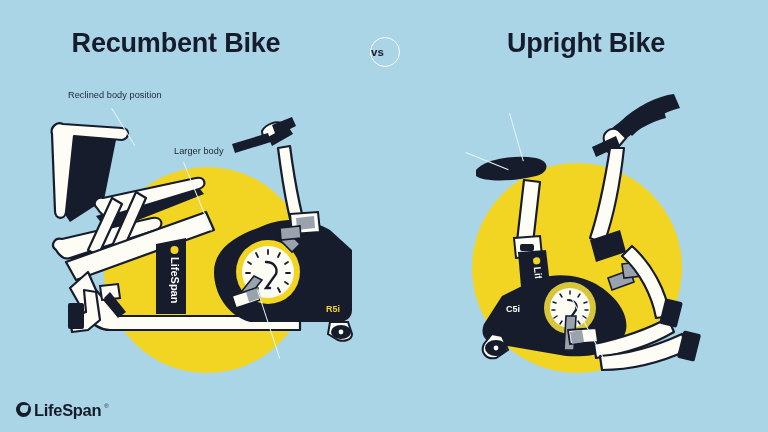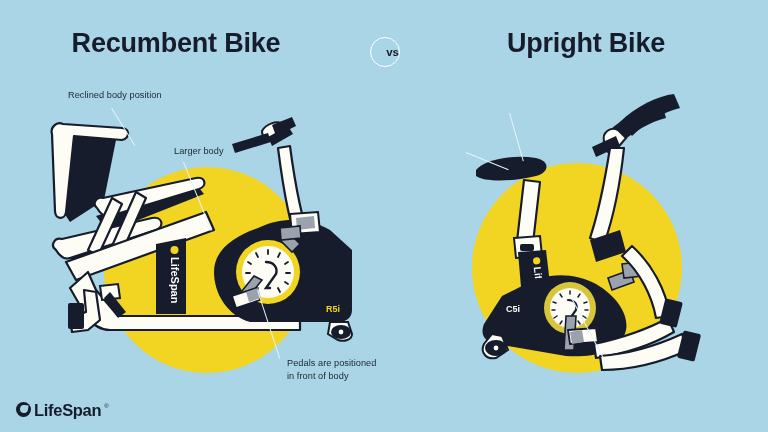--- a/index.html
+++ b/index.html
@@ -46,21 +46,21 @@
     position: absolute;
     left: 370px;
     top: 37px;
     width: 30px;
     height: 30px;
     border-radius: 50%;
     border: 1.5px solid #ffffff;
     box-sizing: border-box;
     display: flex;
     align-items: center;
-    justify-content: flex-end;
+    justify-content: flex-start;
     font-size: 11.5px;
     font-weight: bold;
     color: #161c2b;
     letter-spacing: 0px;
     z-index: 6;
   }
 
   .bike-stage {
     position: absolute;
     left: 0;
@@ -230,22 +230,20 @@
       <ellipse cx="341" cy="332" rx="10" ry="7" fill="#161c2b"></ellipse>
       <circle cx="341" cy="332" r="2.4" fill="#fdfdf6"></circle>
     </svg>
 
     <div class="leader" style="left:112px; top:108px; width:44px; transform: rotate(58deg);"></div>
     <div class="leader" style="left:184px; top:162px; width:74px; transform: rotate(68deg);"></div>
     <div class="leader" style="left:258px; top:290px; width:72px; transform: rotate(72deg);"></div>
 
     <div class="annotation" id="ann-reclined">Reclined body position</div>
     <div class="annotation" id="ann-larger-seat">Larger body</div>
-    <div class="annotation" id="ann-pedals-front">Pedals are positioned
-in front of body</div>
   </div>
 
   <div class="panel" id="panel-right">
 
     <div class="panel-title">Upright Bike</div>
 
     <svg class="bike-stage" viewBox="0 0 384 432">
 
       <circle cx="193" cy="268" r="105" fill="#f2d422"></circle>
 

